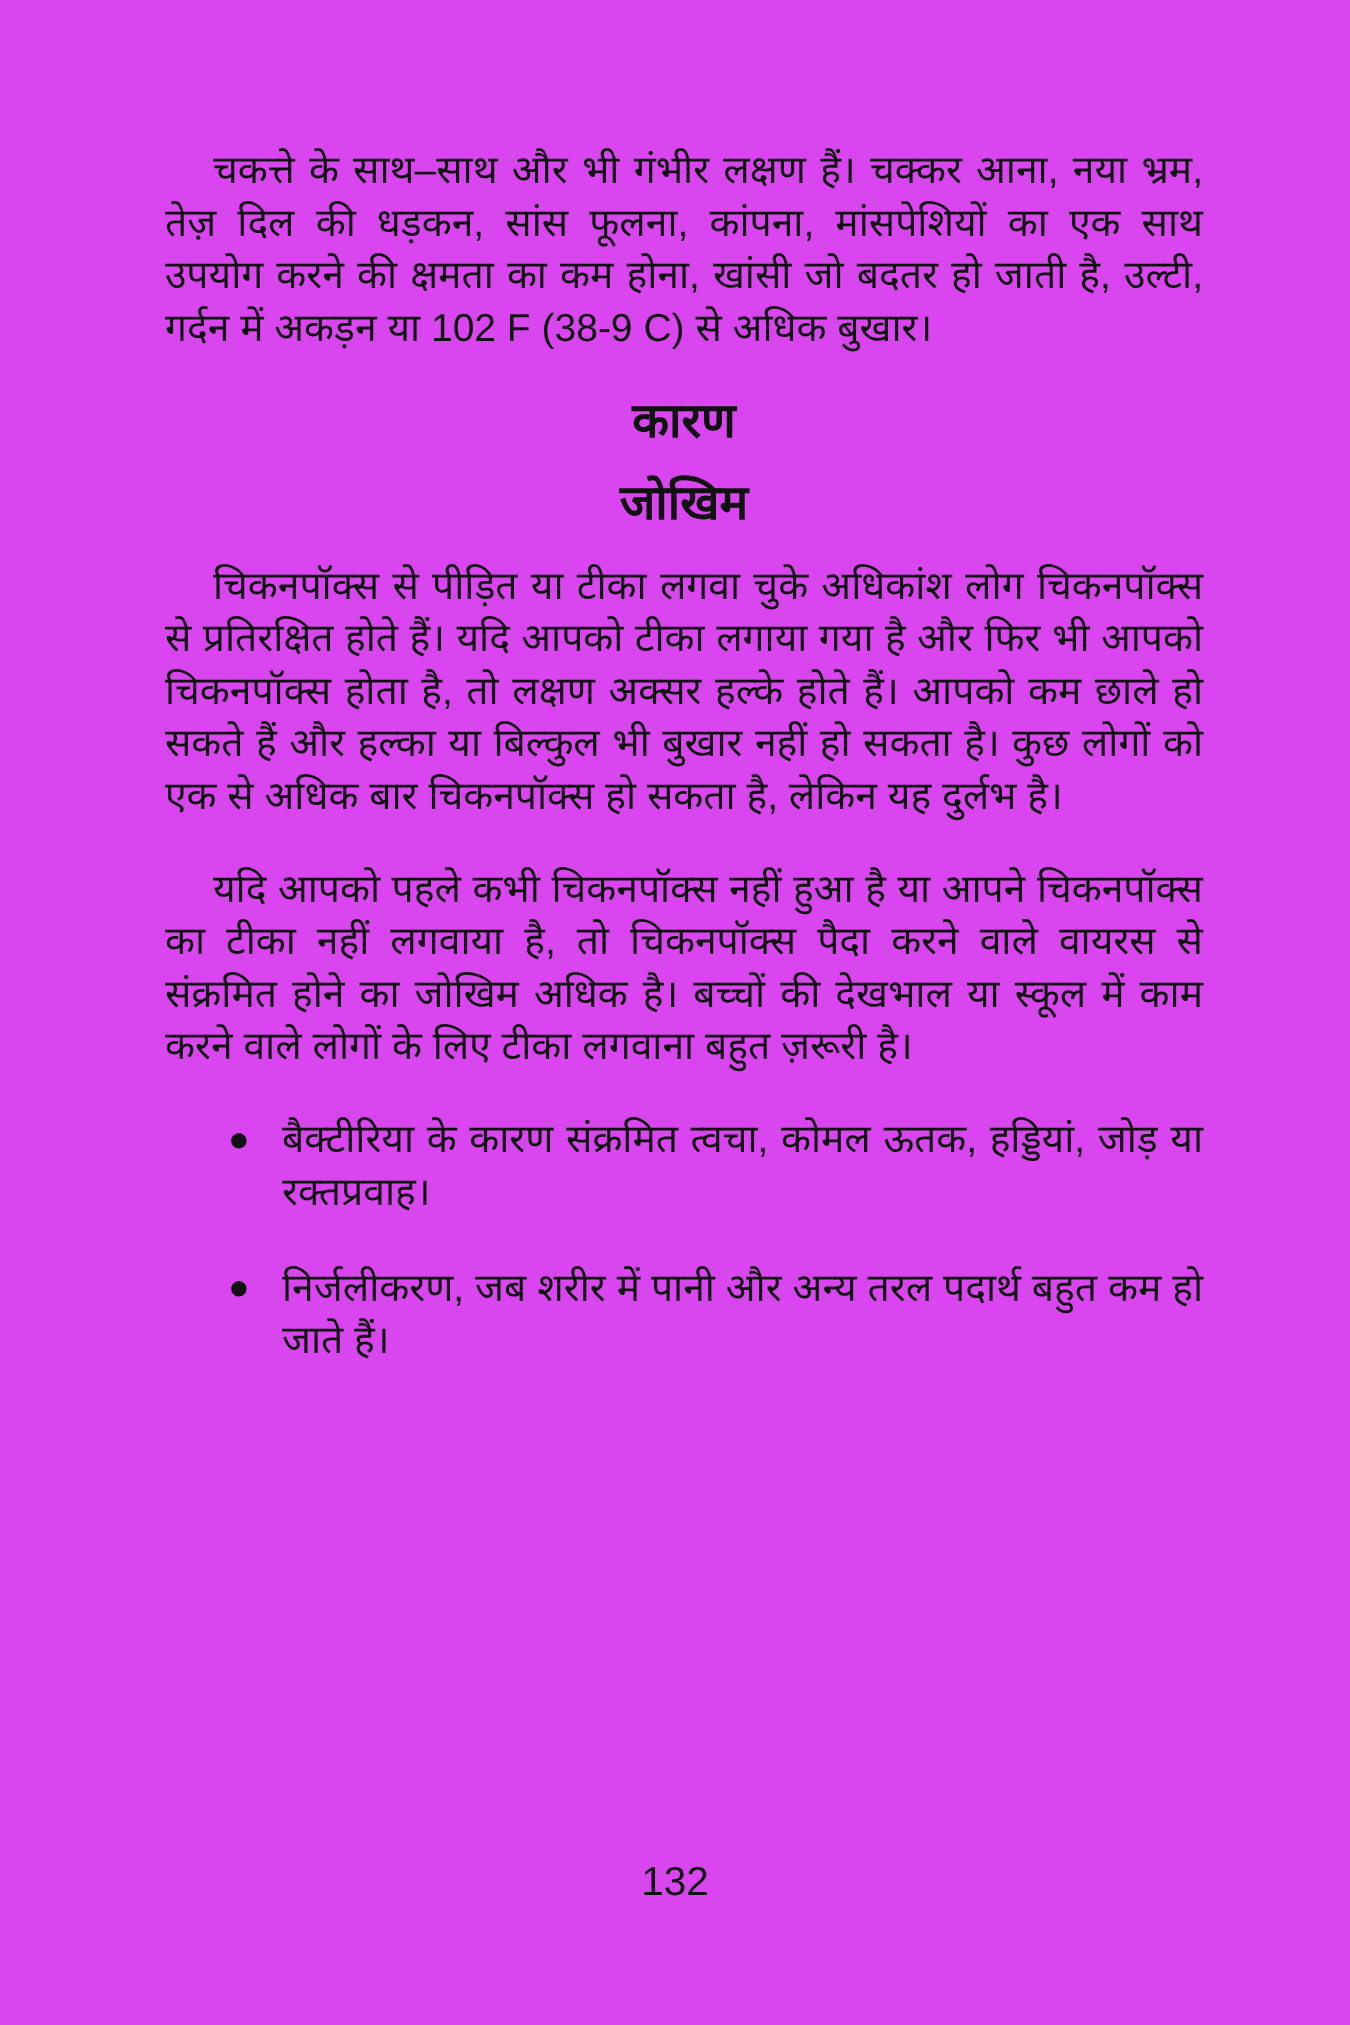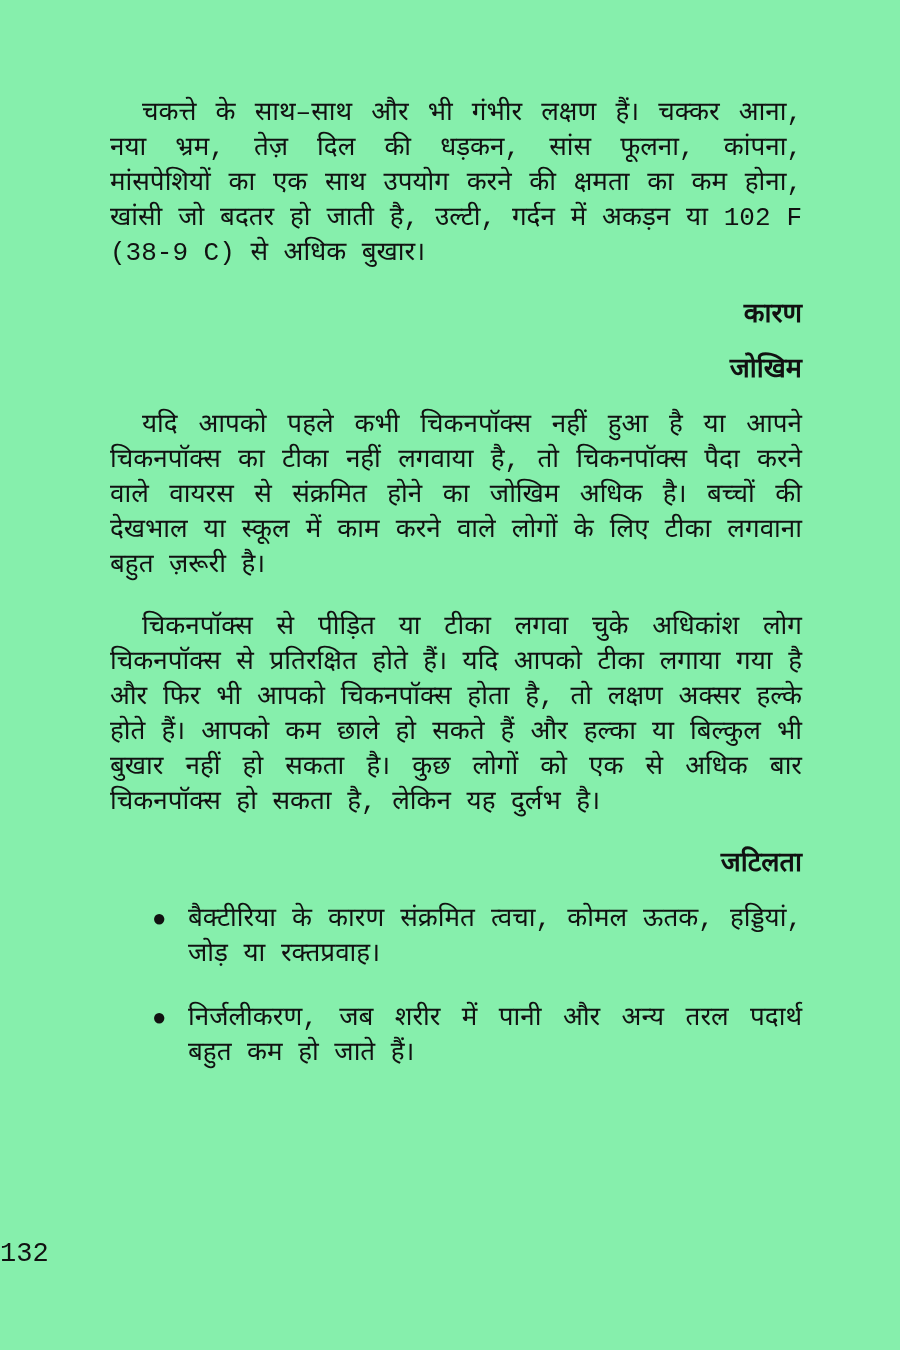--- a/index.html
+++ b/index.html
@@ -4,44 +4,44 @@
 <style>
   html, body {
     margin: 0;
     padding: 0;
     background: #ffffff;
   }
   .page {
     position: relative;
     width: 900px;
     height: 1350px;
-    background: #86efac;
-    font-family: Liberation Mono, monospace;
+    background: #d946ef;
+    font-family: Liberation Sans, sans-serif;
     color: #111111;
     overflow: hidden;
   }
   .content {
     position: absolute;
     left: 110px;
     top: 96px;
     width: 692px;
   }
   p.body-para {
     font-size: 26px;
     line-height: 35px;
     text-align: justify;
     text-indent: 32px;
     margin: 0 0 27px 0;
   }
   h2.section-heading {
-    font-size: 27px;
+    font-size: 32px;
     line-height: 34px;
     font-weight: bold;
     margin: 14px 0 21px 0;
-    text-align: right;
+    text-align: center;
   }
   ul.bullet-list {
     list-style: none;
     margin: 0;
     padding: 0;
   }
   ul.bullet-list li {
     position: relative;
     padding-left: 78px;
     font-size: 26px;
@@ -54,43 +54,42 @@
     left: 42px;
     top: 0px;
     font-size: 24px;
     line-height: 35px;
   }
   .page-number {
     position: absolute;
     left: 0;
     top: 1238px;
     width: 900px;
-    text-align: left;
+    text-align: center;
     font-size: 27px;
     line-height: 32px;
   }
 </style>
 </head>
 <body>
 
 <div class="page">
   <div class="content">
 
     <p class="body-para">चकत्ते के साथ–साथ और भी गंभीर लक्षण हैं। चक्कर आना, नया भ्रम, तेज़ दिल की धड़कन, सांस फूलना, कांपना, मांसपेशियों का एक साथ उपयोग करने की क्षमता का कम होना, खांसी जो बदतर हो जाती है, उल्टी, गर्दन में अकड़न या 102 F (38-9 C) से अधिक बुखार।</p>
 
     <h2 class="section-heading">कारण</h2>
 
 
     <h2 class="section-heading">जोखिम</h2>
 
+    <p class="body-para">चिकनपॉक्स से पीड़ित या टीका लगवा चुके अधिकांश लोग चिकनपॉक्स से प्रतिरक्षित होते हैं। यदि आपको टीका लगाया गया है और फिर भी आपको चिकनपॉक्स होता है, तो लक्षण अक्सर हल्के होते हैं। आपको कम छाले हो सकते हैं और हल्का या बिल्कुल भी बुखार नहीं हो सकता है। कुछ लोगों को एक से अधिक बार चिकनपॉक्स हो सकता है, लेकिन यह दुर्लभ है।</p>
+
     <p class="body-para">यदि आपको पहले कभी चिकनपॉक्स नहीं हुआ है या आपने चिकनपॉक्स का टीका नहीं लगवाया है, तो चिकनपॉक्स पैदा करने वाले वायरस से संक्रमित होने का जोखिम अधिक है। बच्चों की देखभाल या स्कूल में काम करने वाले लोगों के लिए टीका लगवाना बहुत ज़रूरी है।</p>
 
-    <p class="body-para">चिकनपॉक्स से पीड़ित या टीका लगवा चुके अधिकांश लोग चिकनपॉक्स से प्रतिरक्षित होते हैं। यदि आपको टीका लगाया गया है और फिर भी आपको चिकनपॉक्स होता है, तो लक्षण अक्सर हल्के होते हैं। आपको कम छाले हो सकते हैं और हल्का या बिल्कुल भी बुखार नहीं हो सकता है। कुछ लोगों को एक से अधिक बार चिकनपॉक्स हो सकता है, लेकिन यह दुर्लभ है।</p>
-
-    <h2 class="section-heading">जटिलता</h2>
 
 
     <ul class="bullet-list">
       <li>
         <span class="bullet-marker">●</span>
         <span>बैक्टीरिया के कारण संक्रमित त्वचा, कोमल ऊतक, हड्डियां, जोड़ या रक्तप्रवाह।</span>
       </li>
       <li>
         <span class="bullet-marker">●</span>
         <span>निर्जलीकरण, जब शरीर में पानी और अन्य तरल पदार्थ बहुत कम हो जाते हैं।</span>

